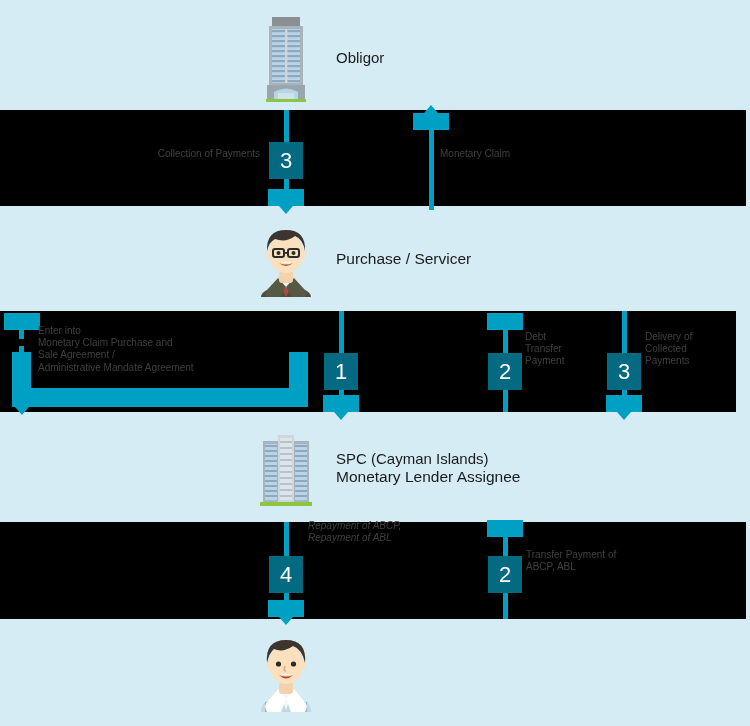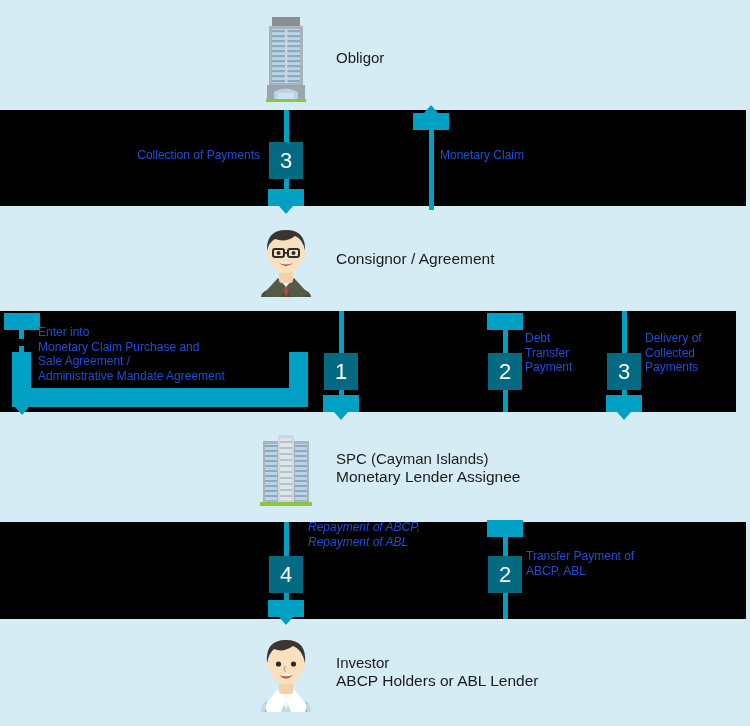--- a/index.html
+++ b/index.html
@@ -115,22 +115,22 @@
     background: #046a82;
     color: #ffffff;
     font-size: 22px;
     display: flex;
     align-items: center;
     justify-content: center;
     font-family: "Liberation Sans", sans-serif;
   }
   .flow-label {
     position: absolute;
-    color: #1d4ed8;
-    font-size: 12px;
+    color: #404040;
+    font-size: 10px;
     line-height: 1.22;
     font-family: "Liberation Sans", sans-serif;
     white-space: pre-line;
   }
   .flow-label.right-align {
     text-align: right;
   }
 
   
   .bracket {
@@ -232,21 +232,21 @@
         <rect x="20" y="28" width="11" height="8" rx="2" fill="none" stroke="#2b2b2b" stroke-width="2"></rect>
         <rect x="35" y="28" width="11" height="8" rx="2" fill="none" stroke="#2b2b2b" stroke-width="2"></rect>
         <rect x="31" y="31" width="4" height="1.8" fill="#2b2b2b"></rect>
         <circle cx="25.5" cy="32" r="2" fill="#2b2b2b"></circle>
         <circle cx="40.5" cy="32" r="2" fill="#2b2b2b"></circle>
         <path d="M26 42 Q33 48 40 42 Q33 45 26 42 Z" fill="#b1493c"></path>
         <path d="M27 42 Q33 40 39 42 Z" fill="#ffffff"></path>
       </svg>
     </div>
     <div class="actor-text">
-      <div class="actor-sub">Consignor / Agreement</div>
+      <div class="actor-sub">Purchase / Servicer</div>
     </div>
   </div>
 
   <div class="arrow" style="left:2px; top:311px; width:40px; height:101px;">
     <div class="arrow-head" style="top:2px;"></div>
     <div class="arrow-shaft dashed" style="top:19px; height:32px;"></div>
   </div>
   <div class="bracket" style="left:12px; top:352px; width:296px; height:55px;">
     <div class="b-left" style="left:0; height:55px;"></div>
     <div class="b-right" style="right:0; height:55px;"></div>
@@ -379,19 +379,15 @@
         <ellipse cx="16.5" cy="33" rx="3.2" ry="5" fill="#fbe0bd"></ellipse>
         <ellipse cx="49.5" cy="33" rx="3.2" ry="5" fill="#fbe0bd"></ellipse>
         <path d="M14 31 Q12 8 33 8 Q54 8 52 31 Q49 17 40 14 Q30 21 21 17 Q16 21 14 31 Z" fill="#3b342f"></path>
         <circle cx="25.5" cy="32" r="2.6" fill="#2b2b2b"></circle>
         <circle cx="40.5" cy="32" r="2.6" fill="#2b2b2b"></circle>
         <path d="M32 34 Q30 39 33 39" fill="none" stroke="#d8ab7d" stroke-width="1.6"></path>
         <path d="M26 43 Q33 50 40 43 Q33 46 26 43 Z" fill="#b1493c"></path>
         <path d="M27 43 Q33 41 39 43 Z" fill="#ffffff"></path>
       </svg>
     </div>
-    <div class="actor-text">
-      <div class="actor-name">Investor</div>
-      <div class="actor-sub">ABCP Holders or ABL Lender</div>
-    </div>
   </div>
 
 </div>
 
 </body></html>

